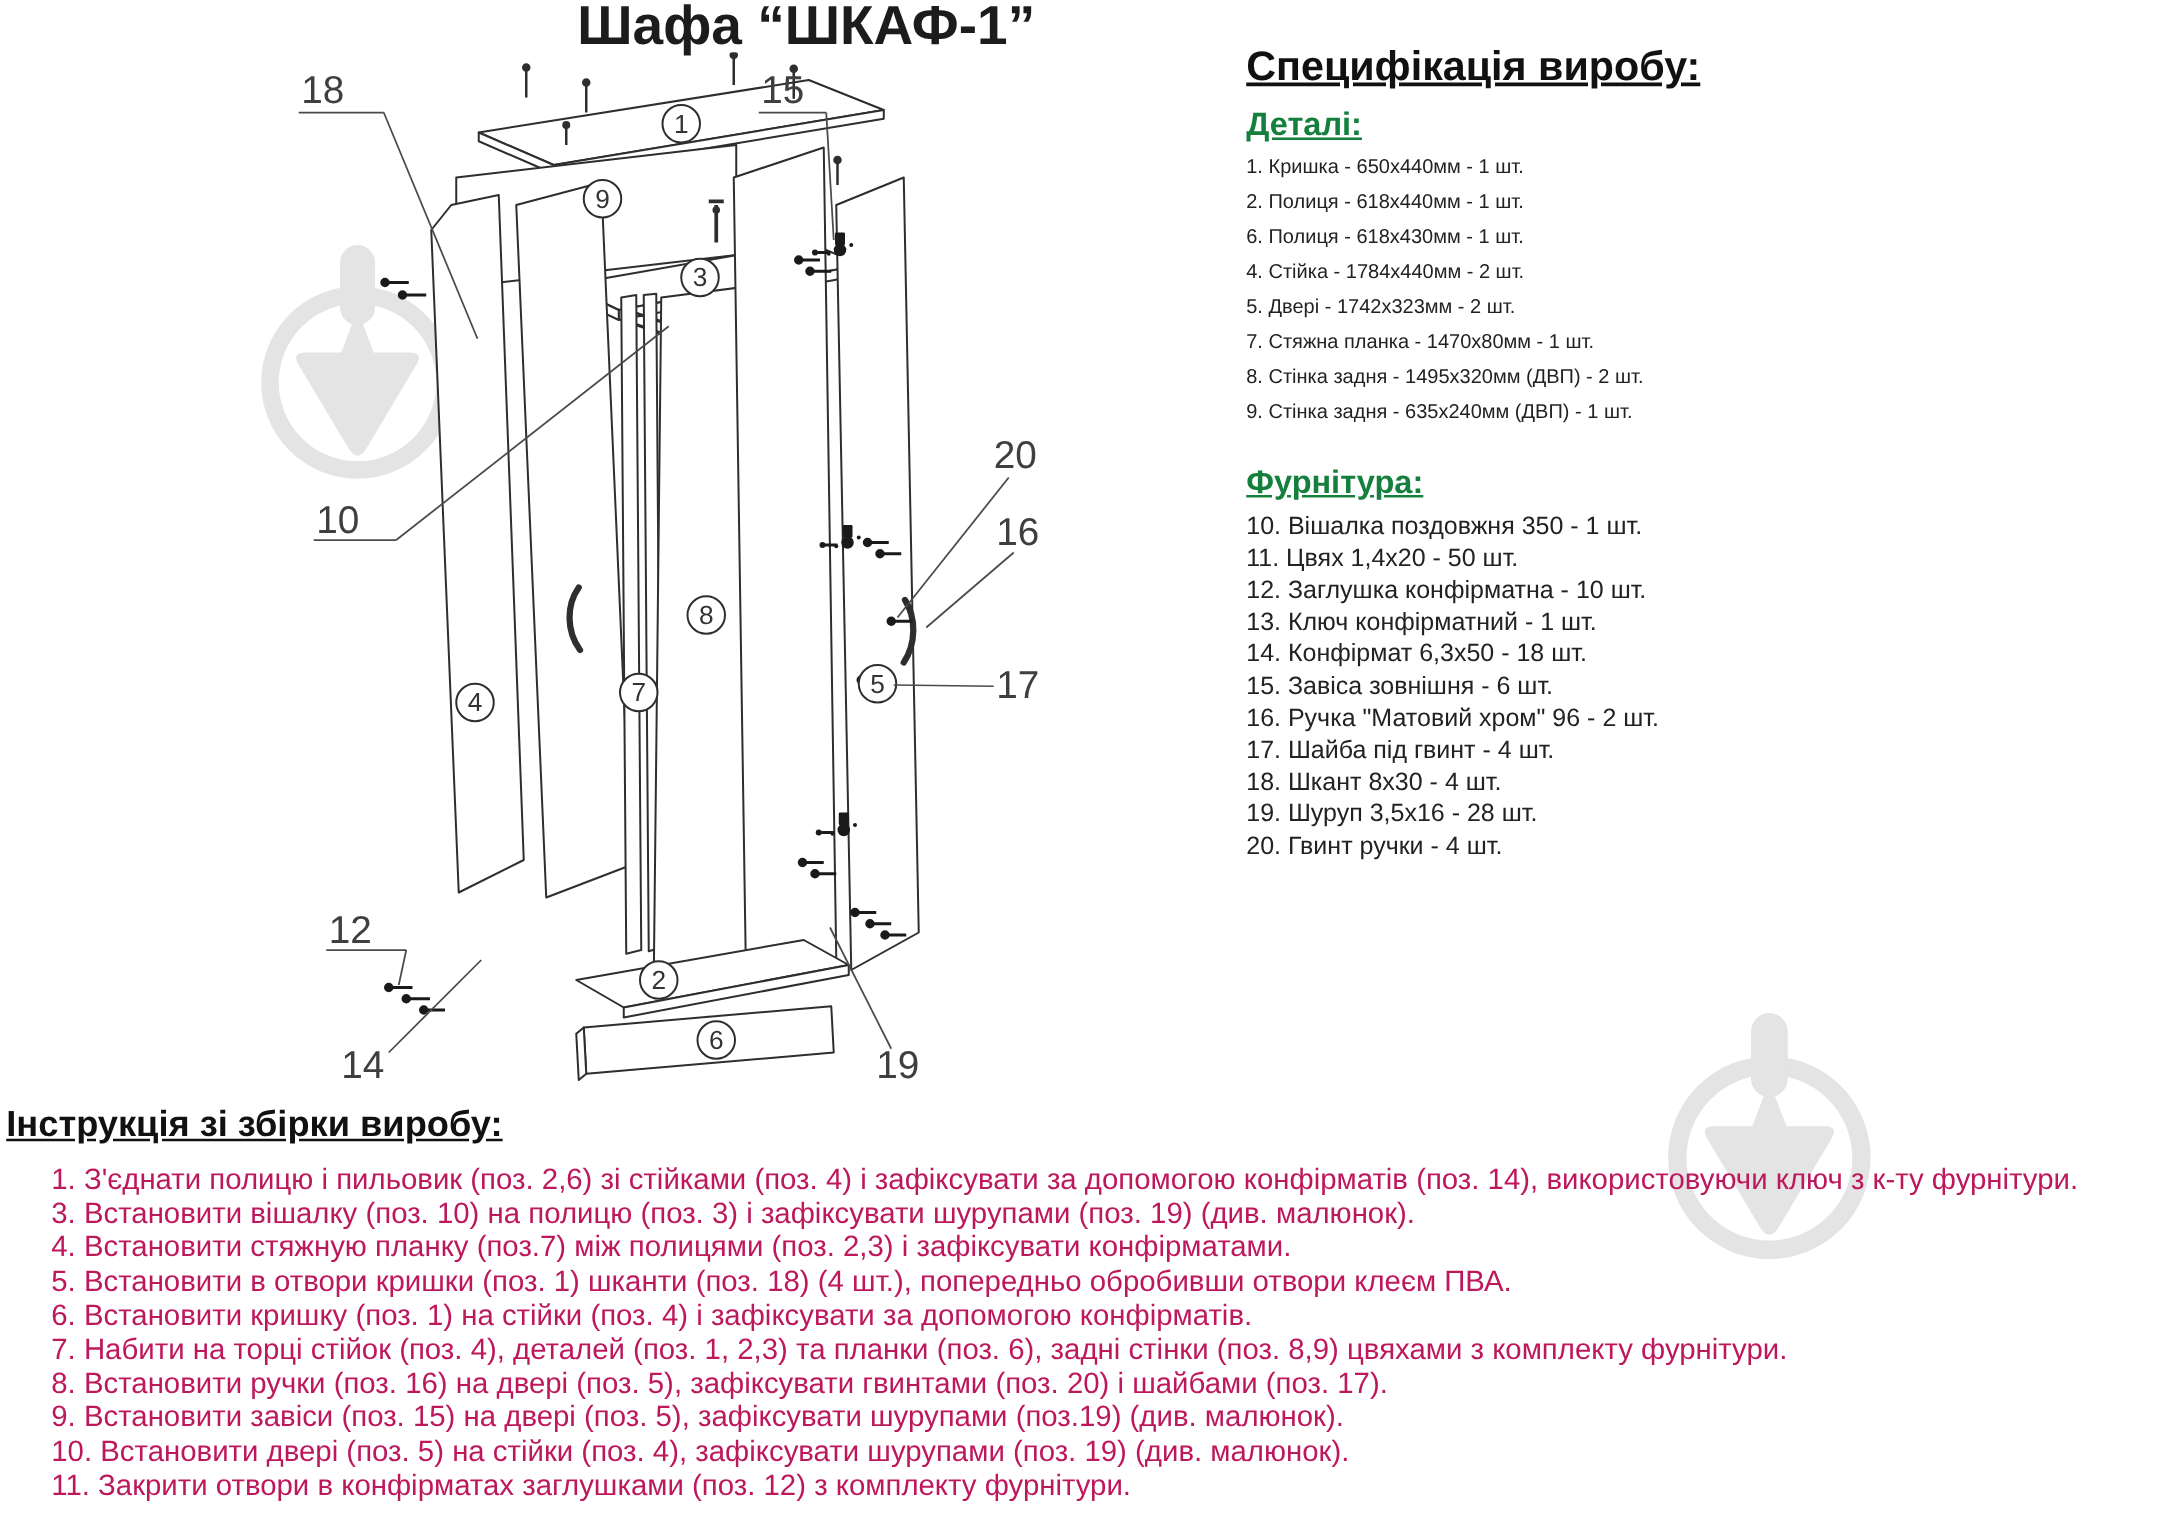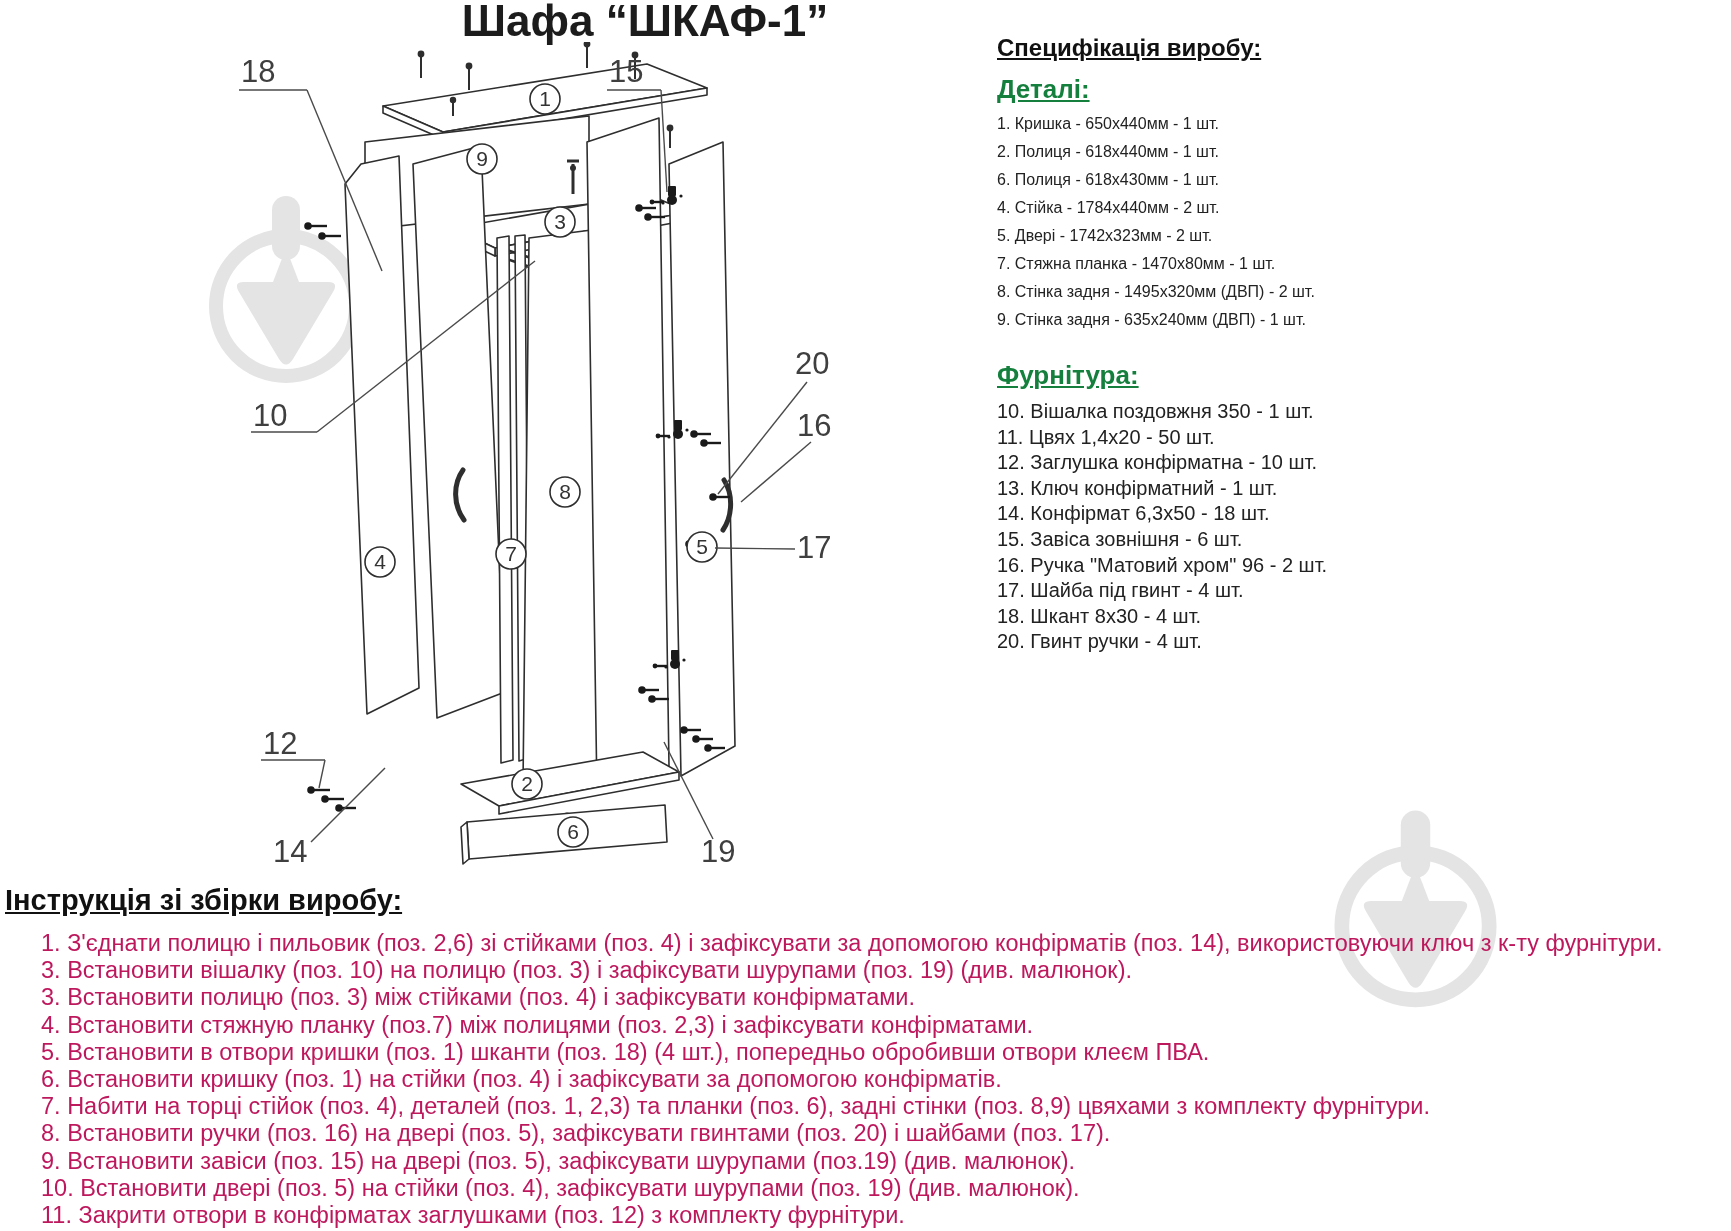--- a/index.html
+++ b/index.html
@@ -13,21 +13,21 @@
   #title{
     position:absolute;left:380px;top:-4px;width:530px;z-index:2;
     text-align:center;font-size:44px;font-weight:bold;color:#1c1c1c;white-space:nowrap;
   }
   #diagram{position:absolute;left:215px;top:42px;z-index:1;}
   .dlabel{font-size:31px;fill:#3f3f3f;}
   .cnum{font-size:21px;fill:#333;}
   #spec{
     position:absolute;left:997px;top:34px;width:575px;z-index:2;
   }
-  .spec-heading{font-size:24px;font-weight:bold;text-decoration:underline;color:#111;margin-bottom:12px;white-space:nowrap;}
+  .spec-heading{font-size:33px;font-weight:bold;text-decoration:underline;color:#111;margin-bottom:12px;white-space:nowrap;}
   .sub-heading{font-size:26px;font-weight:bold;text-decoration:underline;color:#15803d;margin-bottom:5px;}
   .spec-item{font-size:16px;line-height:28px;white-space:nowrap;}
   #hw-heading{margin-top:26px;margin-bottom:8px;}
   .hw-item{font-size:20px;line-height:25.6px;white-space:nowrap;}
   #instructions{
     position:absolute;left:5px;top:884px;width:1722px;z-index:2;
   }
   .inst-heading{font-size:29px;font-weight:bold;text-decoration:underline;color:#111;margin-bottom:13px;white-space:nowrap;}
   .inst-step{font-size:23.5px;line-height:27.2px;color:#be185d;padding-left:36px;white-space:nowrap;}
 </style>
@@ -305,30 +305,30 @@
   <div>
     <div class="hw-item">10. Вішалка поздовжня 350 - 1 шт.</div>
     <div class="hw-item">11. Цвях 1,4х20 - 50 шт.</div>
     <div class="hw-item">12. Заглушка конфірматна - 10 шт.</div>
     <div class="hw-item">13. Ключ конфірматний - 1 шт.</div>
     <div class="hw-item">14. Конфірмат 6,3х50 - 18 шт.</div>
     <div class="hw-item">15. Завіса зовнішня - 6 шт.</div>
     <div class="hw-item">16. Ручка "Матовий хром" 96 - 2 шт.</div>
     <div class="hw-item">17. Шайба під гвинт - 4 шт.</div>
     <div class="hw-item">18. Шкант 8х30 - 4 шт.</div>
+    <div class="hw-item">19. Шуруп 3,5х16 - 28 шт.</div>
     <div class="hw-item">20. Гвинт ручки - 4 шт.</div>
   </div>
 </div>
 
 <div id="instructions">
   <div class="inst-heading">Інструкція зі збірки виробу:</div>
   <div>
     <div class="inst-step">1. З'єднати полицю і пильовик (поз. 2,6) зі стійками (поз. 4) і зафіксувати за допомогою конфірматів (поз. 14), використовуючи ключ з к-ту фурнітури.</div>
     <div class="inst-step">3. Встановити вішалку (поз. 10) на полицю (поз. 3) і зафіксувати шурупами (поз. 19) (див. малюнок).</div>
-    <div class="inst-step">3. Встановити полицю (поз. 3) між стійками (поз. 4) і зафіксувати конфірматами.</div>
     <div class="inst-step">4. Встановити стяжную планку (поз.7) між полицями (поз. 2,3) і зафіксувати конфірматами.</div>
     <div class="inst-step">5. Встановити в отвори кришки (поз. 1) шканти (поз. 18) (4 шт.), попередньо обробивши отвори клеєм ПВА.</div>
     <div class="inst-step">6. Встановити кришку (поз. 1) на стійки (поз. 4) і зафіксувати за допомогою конфірматів.</div>
     <div class="inst-step">7. Набити на торці стійок (поз. 4), деталей (поз. 1, 2,3) та  планки (поз. 6), задні стінки (поз. 8,9) цвяхами з комплекту фурнітури.</div>
     <div class="inst-step">8. Встановити ручки (поз. 16) на двері (поз. 5), зафіксувати гвинтами (поз. 20) і шайбами (поз. 17).</div>
     <div class="inst-step">9. Встановити завіси (поз. 15) на двері (поз. 5), зафіксувати шурупами (поз.19) (див. малюнок).</div>
     <div class="inst-step">10. Встановити двері (поз. 5) на стійки (поз. 4), зафіксувати шурупами (поз. 19) (див. малюнок).</div>
     <div class="inst-step">11. Закрити отвори в конфірматах заглушками (поз. 12) з комплекту фурнітури.</div>
   </div>
 </div>

